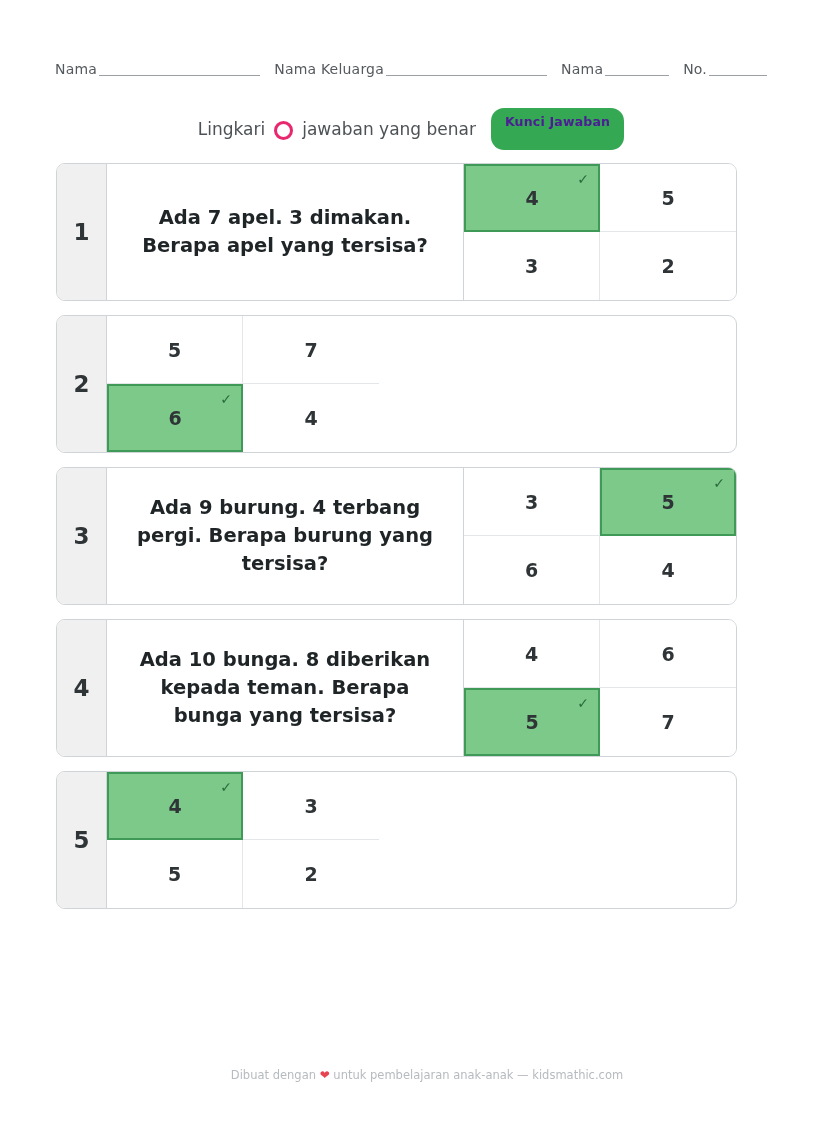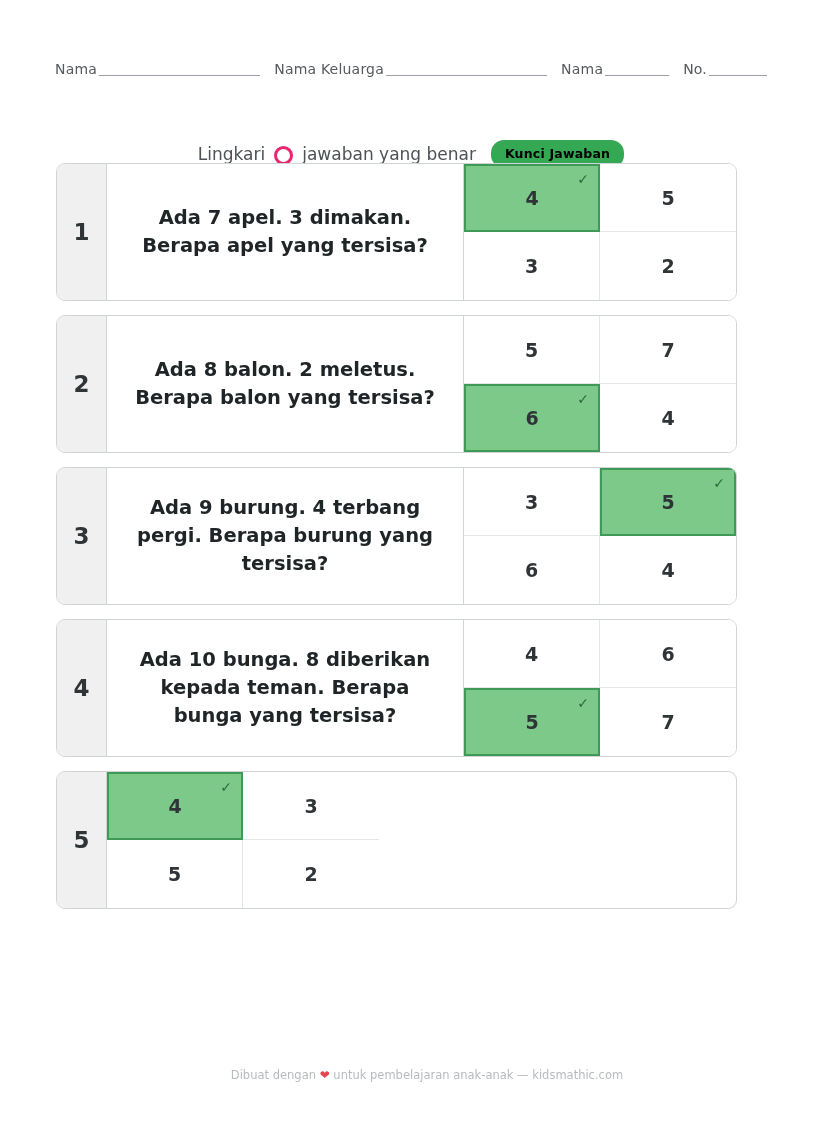--- a/index.html
+++ b/index.html
@@ -52,37 +52,36 @@
     position: absolute;
     left: 0;
     top: 108px;
     width: 822px;
     display: flex;
     justify-content: center;
     align-items: center;
     gap: 9px;
     font-size: 17px;
     color: #4d5256;
-    margin-top: 32px;
   }
   .circle-icon {
     display: inline-block;
     width: 19px;
     height: 19px;
     border-radius: 50%;
     border: 3.5px solid #e8276f;
     position: relative;
     top: 1px;
   }
   .answerkey-badge {
     background: #35a853;
-    color: #000000;
+    color: #4c1d95;
     font-size: 12.5px;
     font-weight: bold;
-    padding: 6px 14px 7px;
+    padding: 6px 14px 21px;
     border-radius: 13px;
     letter-spacing: .2px;
     margin-left: 6px;
   }
 
   
   .sheet {
     position: absolute;
     left: 56px;
     top: 163px;
@@ -211,21 +210,20 @@
           <span>3</span>
         </div>
         <div class="choice">
           <span>2</span>
         </div>
       </div>
     </div>
 
     <div class="qcard">
       <div class="qnum">2</div>
-      <div class="qtext">Ada 8 balon. 2 meletus. Berapa balon yang tersisa?</div>
       <div class="choices">
         <div class="choice">
           <span>5</span>
         </div>
         <div class="choice">
           <span>7</span>
         </div>
         <div class="choice correct">
           <span>6</span>
           <span class="tick">✓</span>

